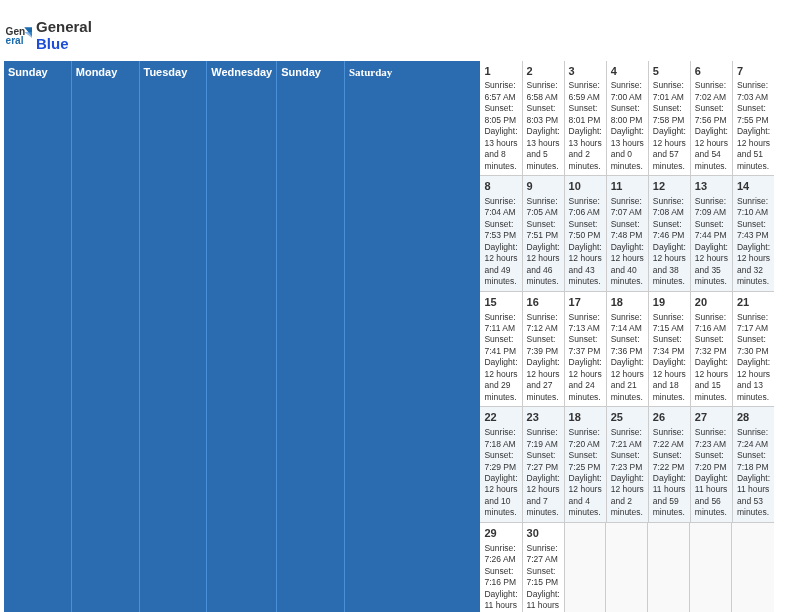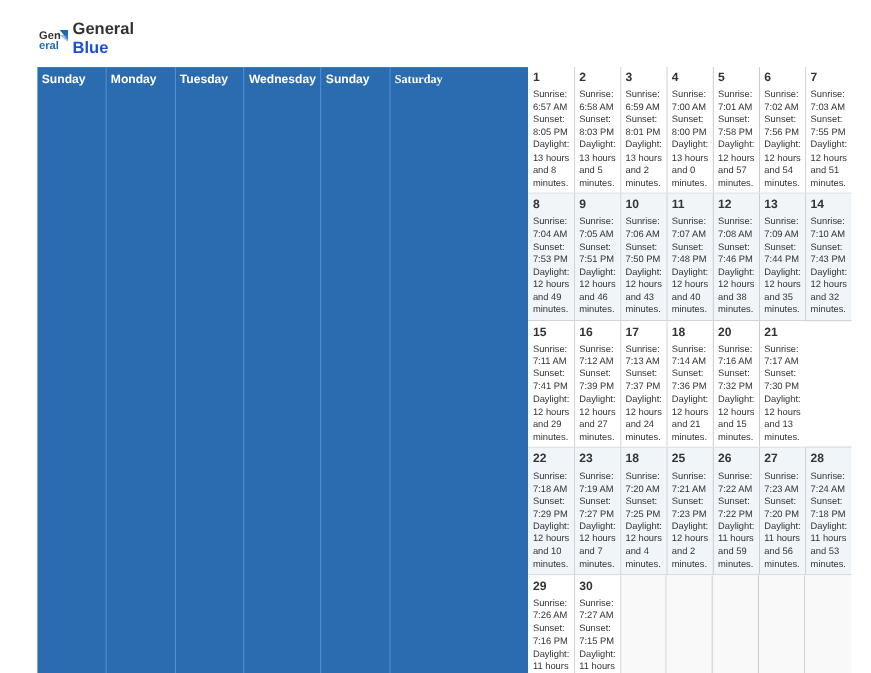--- a/index.html
+++ b/index.html
@@ -6,21 +6,21 @@
     body {
       font-family: Arial, sans-serif;
       background: #fff;
       width: 792px;
       height: 612px;
       overflow: hidden;
     }
     .page {
       width: 792px;
       height: 612px;
-      padding: 18px 18px 10px 34px;
+      padding: 18px 18px 10px 4px;
       display: flex;
       flex-direction: column;
     }
     .header {
       display: flex;
       justify-content: space-between;
       align-items: flex-start;
       margin-bottom: 8px;
     }
     .logo {
@@ -145,20 +145,21 @@
           <div class="cal-cell"><span class="day-num">11</span>Sunrise: 7:07 AM<br>Sunset: 7:48 PM<br>Daylight: 12 hours and 40 minutes.</div>
           <div class="cal-cell"><span class="day-num">12</span>Sunrise: 7:08 AM<br>Sunset: 7:46 PM<br>Daylight: 12 hours and 38 minutes.</div>
           <div class="cal-cell"><span class="day-num">13</span>Sunrise: 7:09 AM<br>Sunset: 7:44 PM<br>Daylight: 12 hours and 35 minutes.</div>
           <div class="cal-cell"><span class="day-num">14</span>Sunrise: 7:10 AM<br>Sunset: 7:43 PM<br>Daylight: 12 hours and 32 minutes.</div>
         </div>
         <div class="cal-row">
           <div class="cal-cell"><span class="day-num">15</span>Sunrise: 7:11 AM<br>Sunset: 7:41 PM<br>Daylight: 12 hours and 29 minutes.</div>
           <div class="cal-cell"><span class="day-num">16</span>Sunrise: 7:12 AM<br>Sunset: 7:39 PM<br>Daylight: 12 hours and 27 minutes.</div>
           <div class="cal-cell"><span class="day-num">17</span>Sunrise: 7:13 AM<br>Sunset: 7:37 PM<br>Daylight: 12 hours and 24 minutes.</div>
           <div class="cal-cell"><span class="day-num">18</span>Sunrise: 7:14 AM<br>Sunset: 7:36 PM<br>Daylight: 12 hours and 21 minutes.</div>
+          <div class="cal-cell"><span class="day-num">19</span>Sunrise: 7:15 AM<br>Sunset: 7:34 PM<br>Daylight: 12 hours and 18 minutes.</div>
           <div class="cal-cell"><span class="day-num">20</span>Sunrise: 7:16 AM<br>Sunset: 7:32 PM<br>Daylight: 12 hours and 15 minutes.</div>
           <div class="cal-cell"><span class="day-num">21</span>Sunrise: 7:17 AM<br>Sunset: 7:30 PM<br>Daylight: 12 hours and 13 minutes.</div>
         </div>
         <div class="cal-row">
           <div class="cal-cell"><span class="day-num">22</span>Sunrise: 7:18 AM<br>Sunset: 7:29 PM<br>Daylight: 12 hours and 10 minutes.</div>
           <div class="cal-cell"><span class="day-num">23</span>Sunrise: 7:19 AM<br>Sunset: 7:27 PM<br>Daylight: 12 hours and 7 minutes.</div>
           <div class="cal-cell"><span class="day-num">18</span>Sunrise: 7:20 AM<br>Sunset: 7:25 PM<br>Daylight: 12 hours and 4 minutes.</div>
           <div class="cal-cell"><span class="day-num">25</span>Sunrise: 7:21 AM<br>Sunset: 7:23 PM<br>Daylight: 12 hours and 2 minutes.</div>
           <div class="cal-cell"><span class="day-num">26</span>Sunrise: 7:22 AM<br>Sunset: 7:22 PM<br>Daylight: 11 hours and 59 minutes.</div>
           <div class="cal-cell"><span class="day-num">27</span>Sunrise: 7:23 AM<br>Sunset: 7:20 PM<br>Daylight: 11 hours and 56 minutes.</div>

